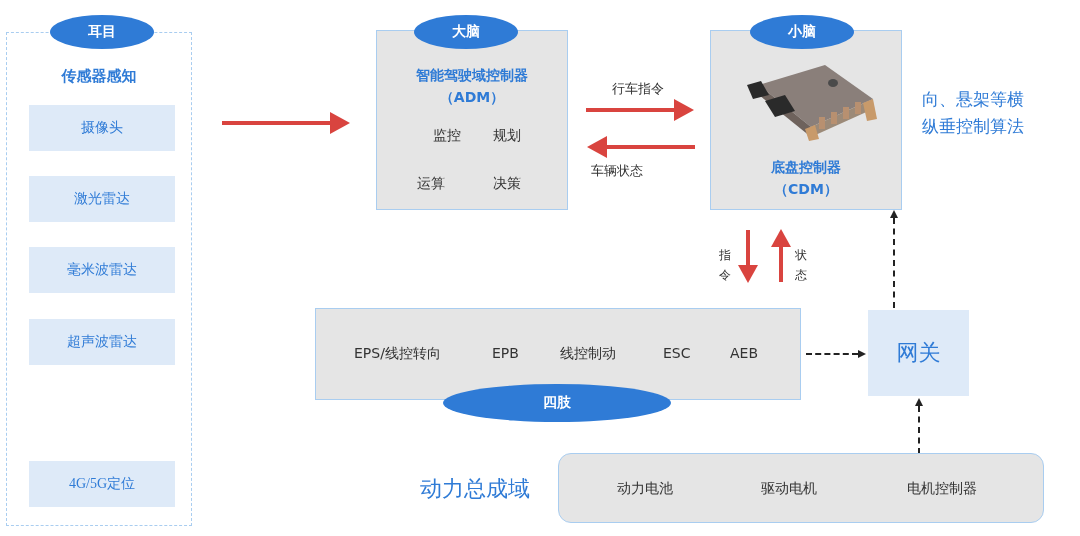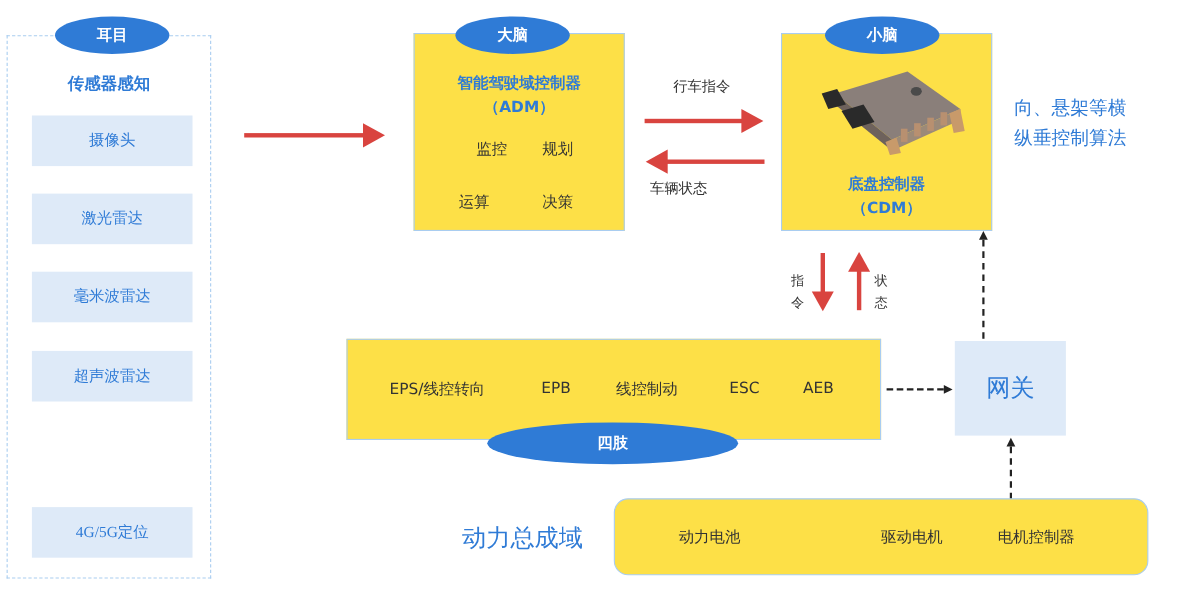--- a/index.html
+++ b/index.html
@@ -6,21 +6,21 @@
   html, body { width: 1080px; height: 536px; background: #ffffff; overflow: hidden; }
   body { position: relative; font-family: "DejaVu Sans", "Liberation Sans", sans-serif; color: #333; }
 
   .abs { position: absolute; }
   .pill {
     position: absolute; background: #2f7bd6; color: #fff; border-radius: 50%;
     display: flex; align-items: center; justify-content: center;
     font-size: 14px; font-weight: bold;
   }
   .blue-title { color: #2f7bd6; font-weight: bold; text-align: center; }
-  .box-outline { position: absolute; border: 1.5px solid #a9cdf0; background: #fde047; }
+  .box-outline { position: absolute; border: 1.5px solid #a9cdf0; background: #e5e5e5; }
 
   
   #sensor-panel {
     position: absolute; left: 6px; top: 32px; width: 186px; height: 494px;
     border: 1.5px dashed #a9cdf0;
     font-family: Liberation Serif, serif;
   }
   .sensor-item {
     position: absolute; left: 22px; width: 146px; height: 46px;
     background: #deeaf8; color: #2f7bd6; font-size: 14px;
@@ -61,21 +61,21 @@
 <div class="box-outline" style="left:376px;top:30px;width:192px;height:180px;">
   <div class="blue-title abs" style="left:0;width:100%;top:36px;font-size:14px;">智能驾驶域控制器</div>
   <div class="blue-title abs" style="left:0;width:100%;top:58px;font-size:14px;">（ADM）</div>
   <div class="label-sm" style="left:56px;top:96px;font-size:14px;">监控</div>
   <div class="label-sm" style="left:116px;top:96px;font-size:14px;">规划</div>
   <div class="label-sm" style="left:40px;top:144px;font-size:14px;">运算</div>
   <div class="label-sm" style="left:116px;top:144px;font-size:14px;">决策</div>
 </div>
 <div class="pill" style="left:414px;top:15px;width:104px;height:34px;">大脑</div>
 
-<div class="label-sm" style="left:612px;top:70px;text-align:right;">行车指令</div>
+<div class="label-sm" style="left:612px;top:80px;text-align:right;">行车指令</div>
 <div class="red-arrow-h" style="left:586px;top:108px;width:90px;"></div>
 <div class="red-head-r" style="left:674px;top:99px;"></div>
 <div class="red-head-l" style="left:587px;top:136px;"></div>
 <div class="red-arrow-h" style="left:605px;top:145px;width:90px;"></div>
 <div class="label-sm" style="left:591px;top:162px;">车辆状态</div>
 
 <div class="box-outline" style="left:710px;top:30px;width:192px;height:180px;">
   <svg class="abs" style="left:28px;top:28px;" width="140" height="82" viewBox="0 0 140 82">
     <polygon points="20,26 86,6 134,40 72,68" fill="#8a7f7a"></polygon>
     <polygon points="20,26 72,68 72,78 20,36" fill="#6e625c"></polygon>
@@ -131,15 +131,15 @@
 
 <div class="dash-v" style="left:893px;top:218px;height:90px;"></div>
 <div class="blk-head-u" style="left:890px;top:210px;"></div>
 
 <div class="dash-v" style="left:918px;top:406px;height:48px;"></div>
 <div class="blk-head-u" style="left:915px;top:398px;"></div>
 
 <div class="abs" style="left:420px;top:474px;color:#2f7bd6;font-size:22px;">动力总成域</div>
 <div class="box-outline" style="left:558px;top:453px;width:486px;height:70px;border-radius:13px;">
   <div class="label-sm" style="left:58px;top:26px;font-size:14px;">动力电池</div>
-  <div class="label-sm" style="left:202px;top:26px;font-size:14px;margin-left:40px;">驱动电机</div>
+  <div class="label-sm" style="left:202px;top:26px;font-size:14px;">驱动电机</div>
   <div class="label-sm" style="left:348px;top:26px;font-size:14px;">电机控制器</div>
 </div>
 
 </body></html>

